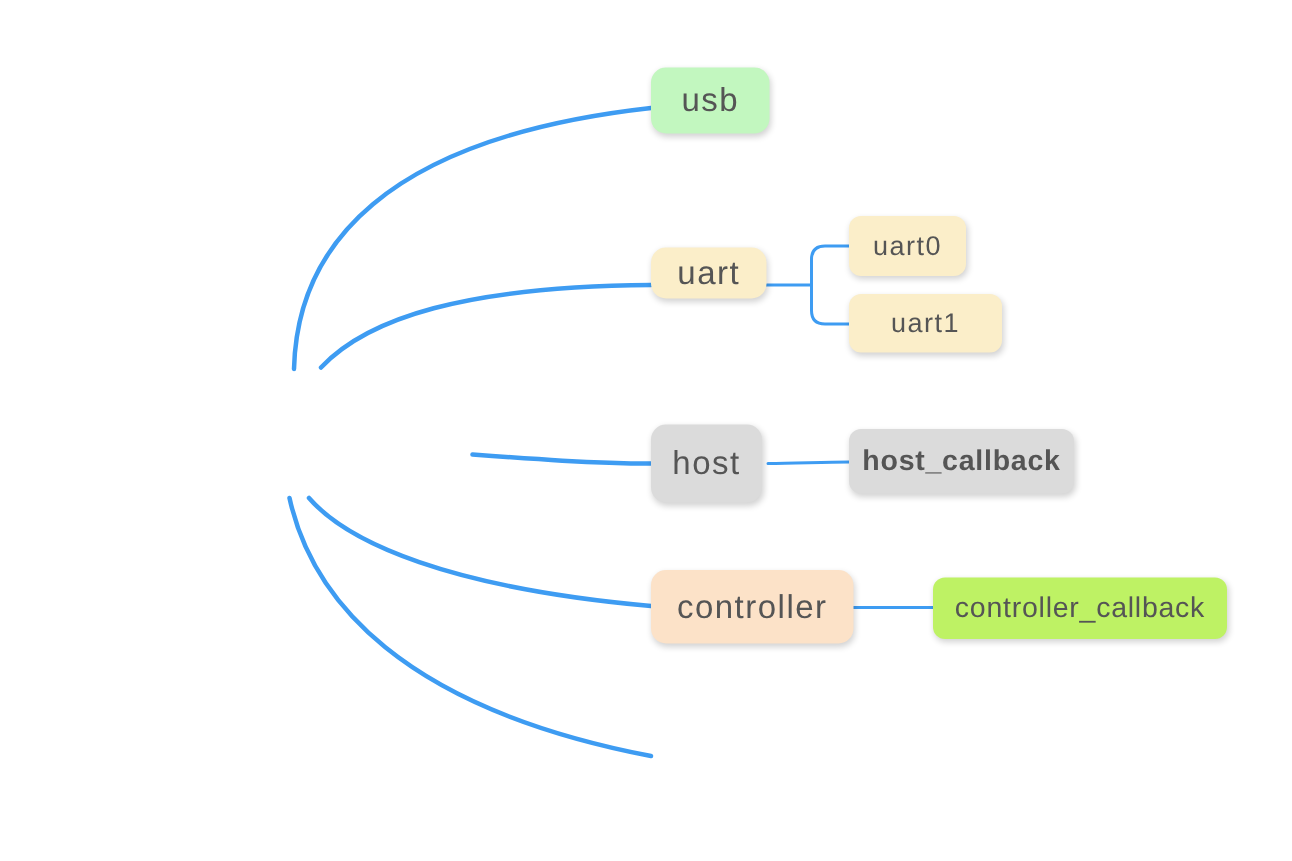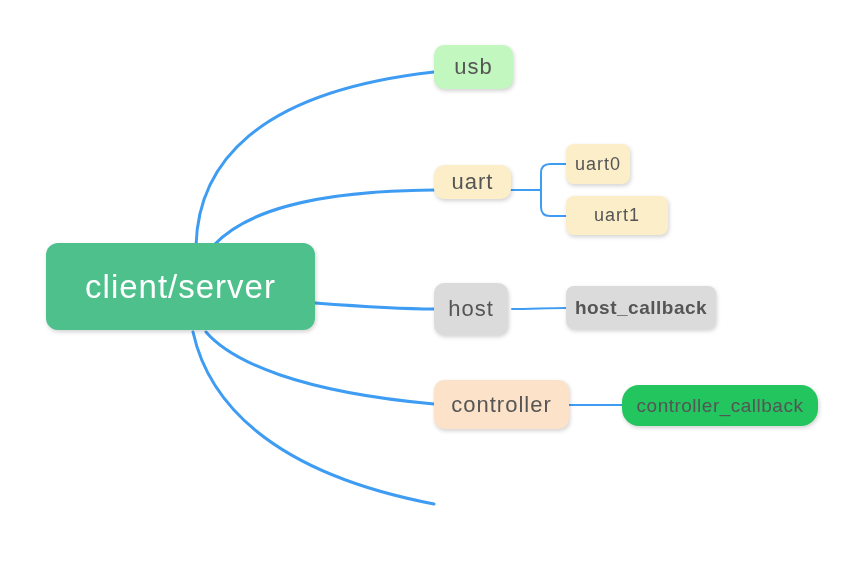--- a/index.html
+++ b/index.html
@@ -59,50 +59,47 @@
     <path class="edge main" d="M 315 303 C 355 306, 395 309, 434 309" stroke="#3E9CF2"></path>
     <path class="edge main" d="M 206 332 C 232 362, 300 392, 434 404" stroke="#3E9CF2"></path>
     <path class="edge main" d="M 193 332 C 208 400, 268 472, 434 504" stroke="#3E9CF2"></path>
     <path class="edge sub" d="M 511 190 L 541 190" stroke="#3E9CF2"></path>
     <path class="edge sub" d="M 541 190 L 541 173 Q 541 164 550 164 L 566 164" stroke="#3E9CF2"></path>
     <path class="edge sub" d="M 541 190 L 541 207 Q 541 216 550 216 L 566 216" stroke="#3E9CF2"></path>
     <path class="edge sub" d="M 512 309 C 530 309, 548 308, 566 308" stroke="#3E9CF2"></path>
     <path class="edge sub" d="M 569 405 C 587 405, 604 405, 622 405" stroke="#3E9CF2"></path>
   </svg>
 
-  <div class="node node-root" style="left: 46px; top: 243px; width: 269px; height: 87px; background: rgb(78, 192, 140); color: rgb(255, 255, 255);">
-    <span>client/server</span>
-  </div>
 
   <div class="node node-l1" style="left: 434px; top: 45px; width: 79px; height: 44px; background: rgb(194, 247, 191); color: rgb(85, 85, 85);">
     <span>usb</span>
   </div>
 
   <div class="node node-l1" style="left: 434px; top: 165px; width: 77px; height: 34px; background: rgb(251, 238, 201); color: rgb(85, 85, 85);">
     <span>uart</span>
   </div>
 
-  <div class="node node-l2" style="left: 566px; top: 144px; width: 64px; height: 40px; background: rgb(251, 238, 201); color: rgb(85, 85, 85);">
+  <div class="node node-l2" style="left: 566px; top: 144px; width: 78px; height: 40px; background: rgb(251, 238, 201); color: rgb(85, 85, 85);">
     <span>uart0</span>
   </div>
 
   <div class="node node-l2" style="left: 566px; top: 196px; width: 102px; height: 39px; background: rgb(251, 238, 201); color: rgb(85, 85, 85);">
     <span>uart1</span>
   </div>
 
   <div class="node node-l1" style="left: 434px; top: 283px; width: 74px; height: 52px; background: rgb(219, 219, 219); color: rgb(85, 85, 85);">
     <span>host</span>
   </div>
 
   <div class="node node-cb" style="left: 566px; top: 286px; width: 150px; height: 43px; background: rgb(219, 219, 219); color: rgb(85, 85, 85); font-weight: bold;">
     <span>host_callback</span>
   </div>
 
   <div class="node node-l1" style="left: 434px; top: 380px; width: 135px; height: 49px; background: rgb(252, 226, 200); color: rgb(85, 85, 85);">
     <span>controller</span>
   </div>
 
-  <div class="node node-cb" style="left: 622px; top: 385px; width: 196px; height: 41px; background: #22c55e; color: rgb(85, 85, 85); border-radius: 17px;">
+  <div class="node node-cb" style="left: 622px; top: 385px; width: 196px; height: 41px; background: #bef264; color: rgb(85, 85, 85);">
     <span>controller_callback</span>
   </div>
 
 
 </div>
 
 </body></html>

